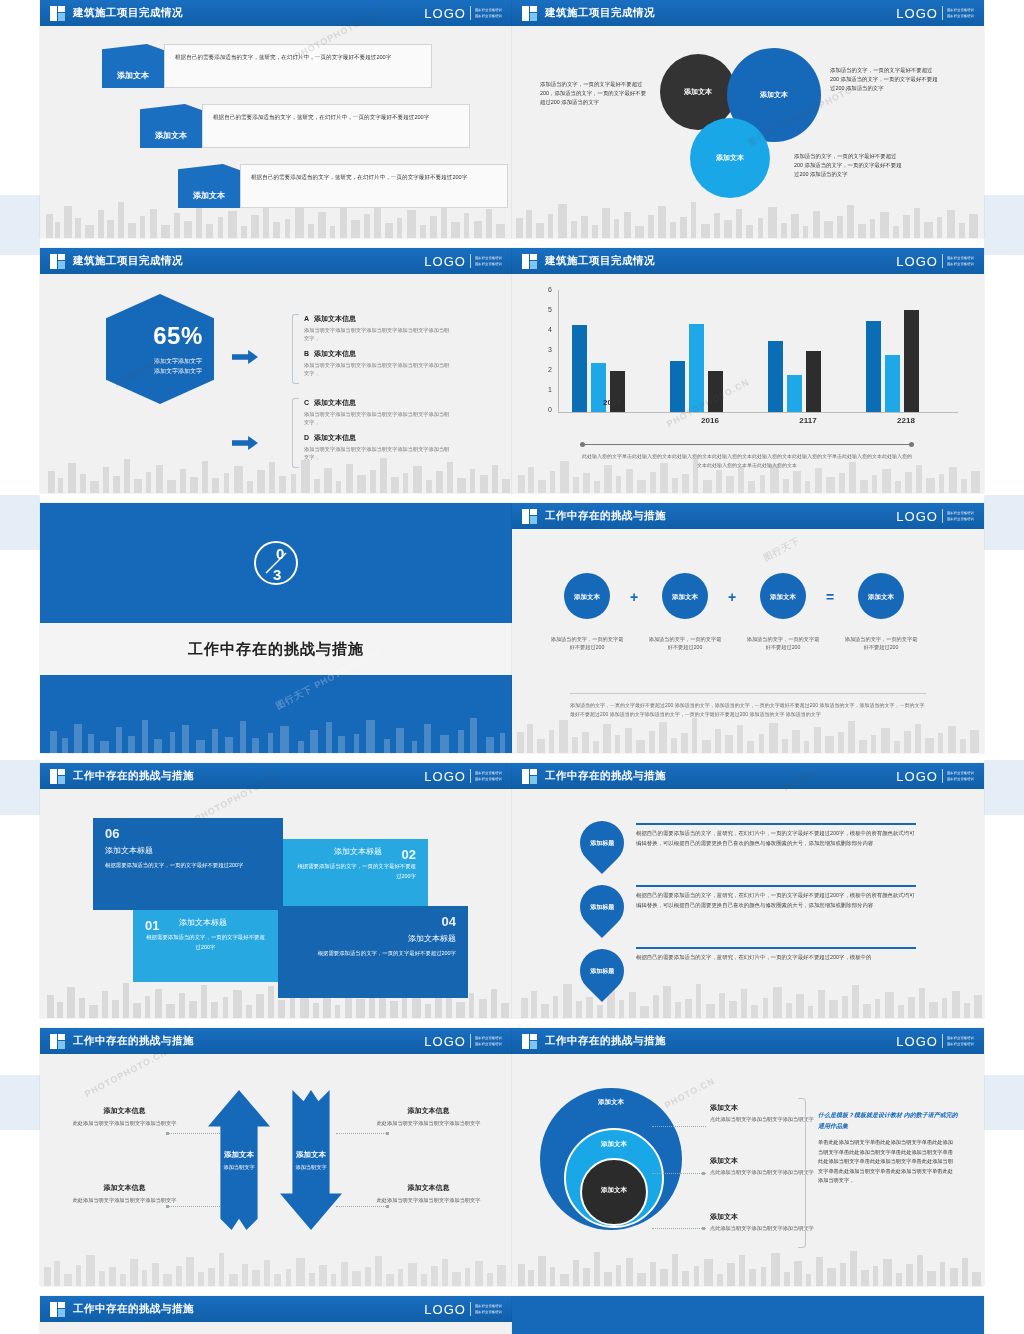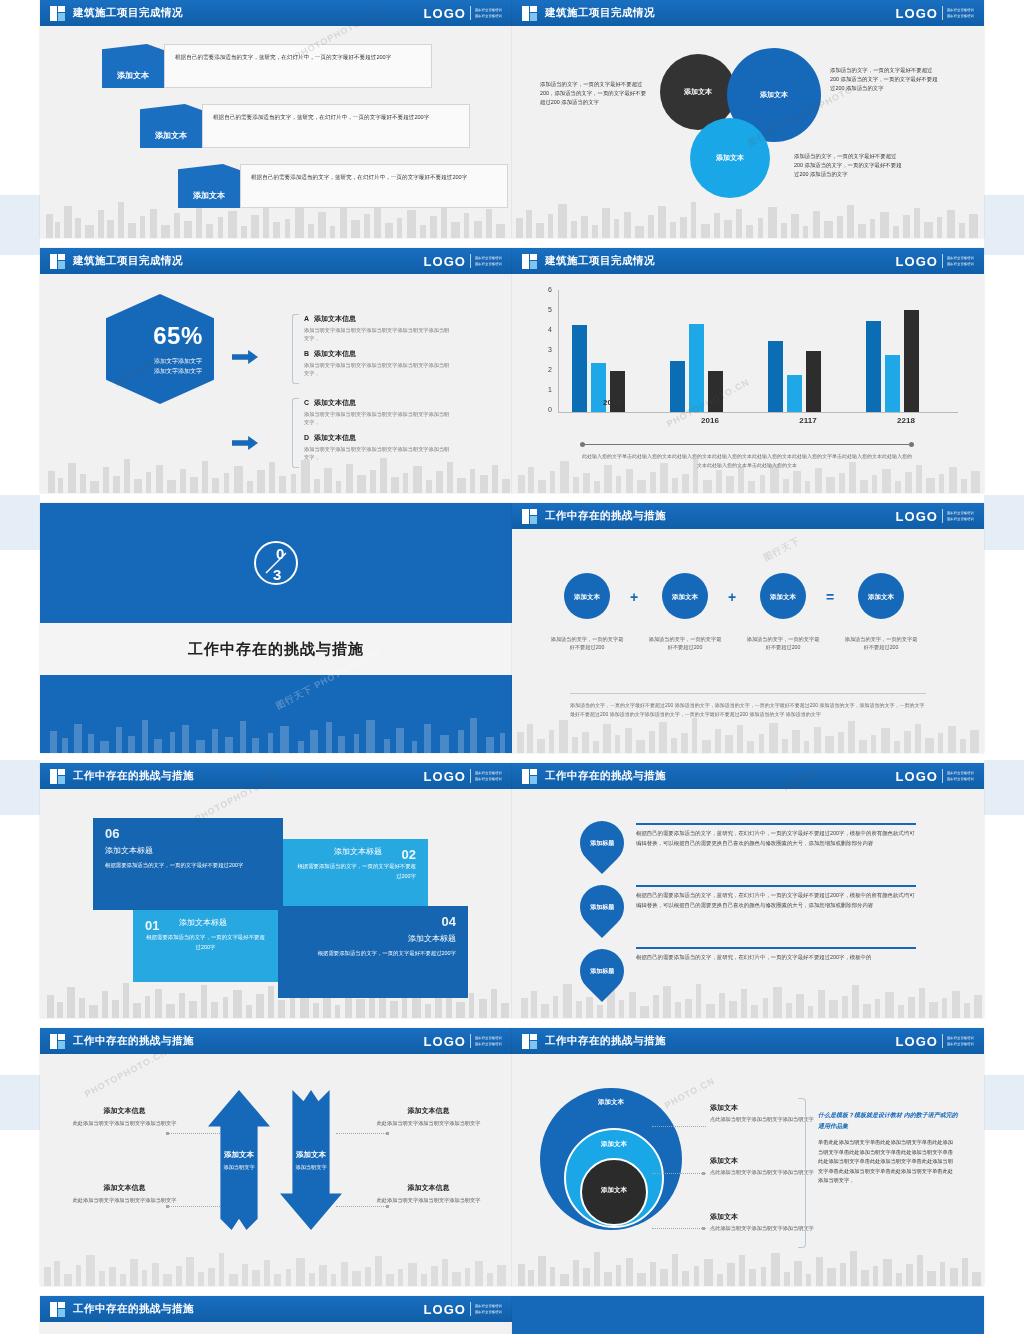--- a/index.html
+++ b/index.html
@@ -40,21 +40,21 @@
   }
   .hdr-icon i:nth-child(1){ position:absolute; left:0; top:0; width:7px; height:15px; background:#ffffff;}
   .hdr-icon i:nth-child(2){ position:absolute; left:8px; top:0; width:7px; height:6px; background:#ffffff;}
   .hdr-icon i:nth-child(3){ position:absolute; left:8px; top:7px; width:7px; height:8px; background:#7ec6f0;}
   .hdr-title {
     color:#ffffff; font-size:10.5px; font-weight:bold; letter-spacing:.5px;
     white-space:nowrap;
   }
   .hdr-right { margin-left:auto; display:flex; align-items:center; }
   .hdr-logo {
-    color:#ffffff; font-size:13px; font-weight:bold; letter-spacing:1px;
+    color:#ffffff; font-size:13px; font-weight:normal; letter-spacing:1px;
     font-family:"Liberation Sans", sans-serif;
   }
   .hdr-logo-sep { width:1px; height:14px; background:rgba(255,255,255,.7); margin:0 4px; }
   .hdr-logo-lines { display:flex; flex-direction:column; gap:1px; }
   .hdr-logo-lines span {
     font-size:3.2px; line-height:4.4px; color:#ffffff; letter-spacing:.2px; white-space:nowrap;
   }
 
   
   .city {

